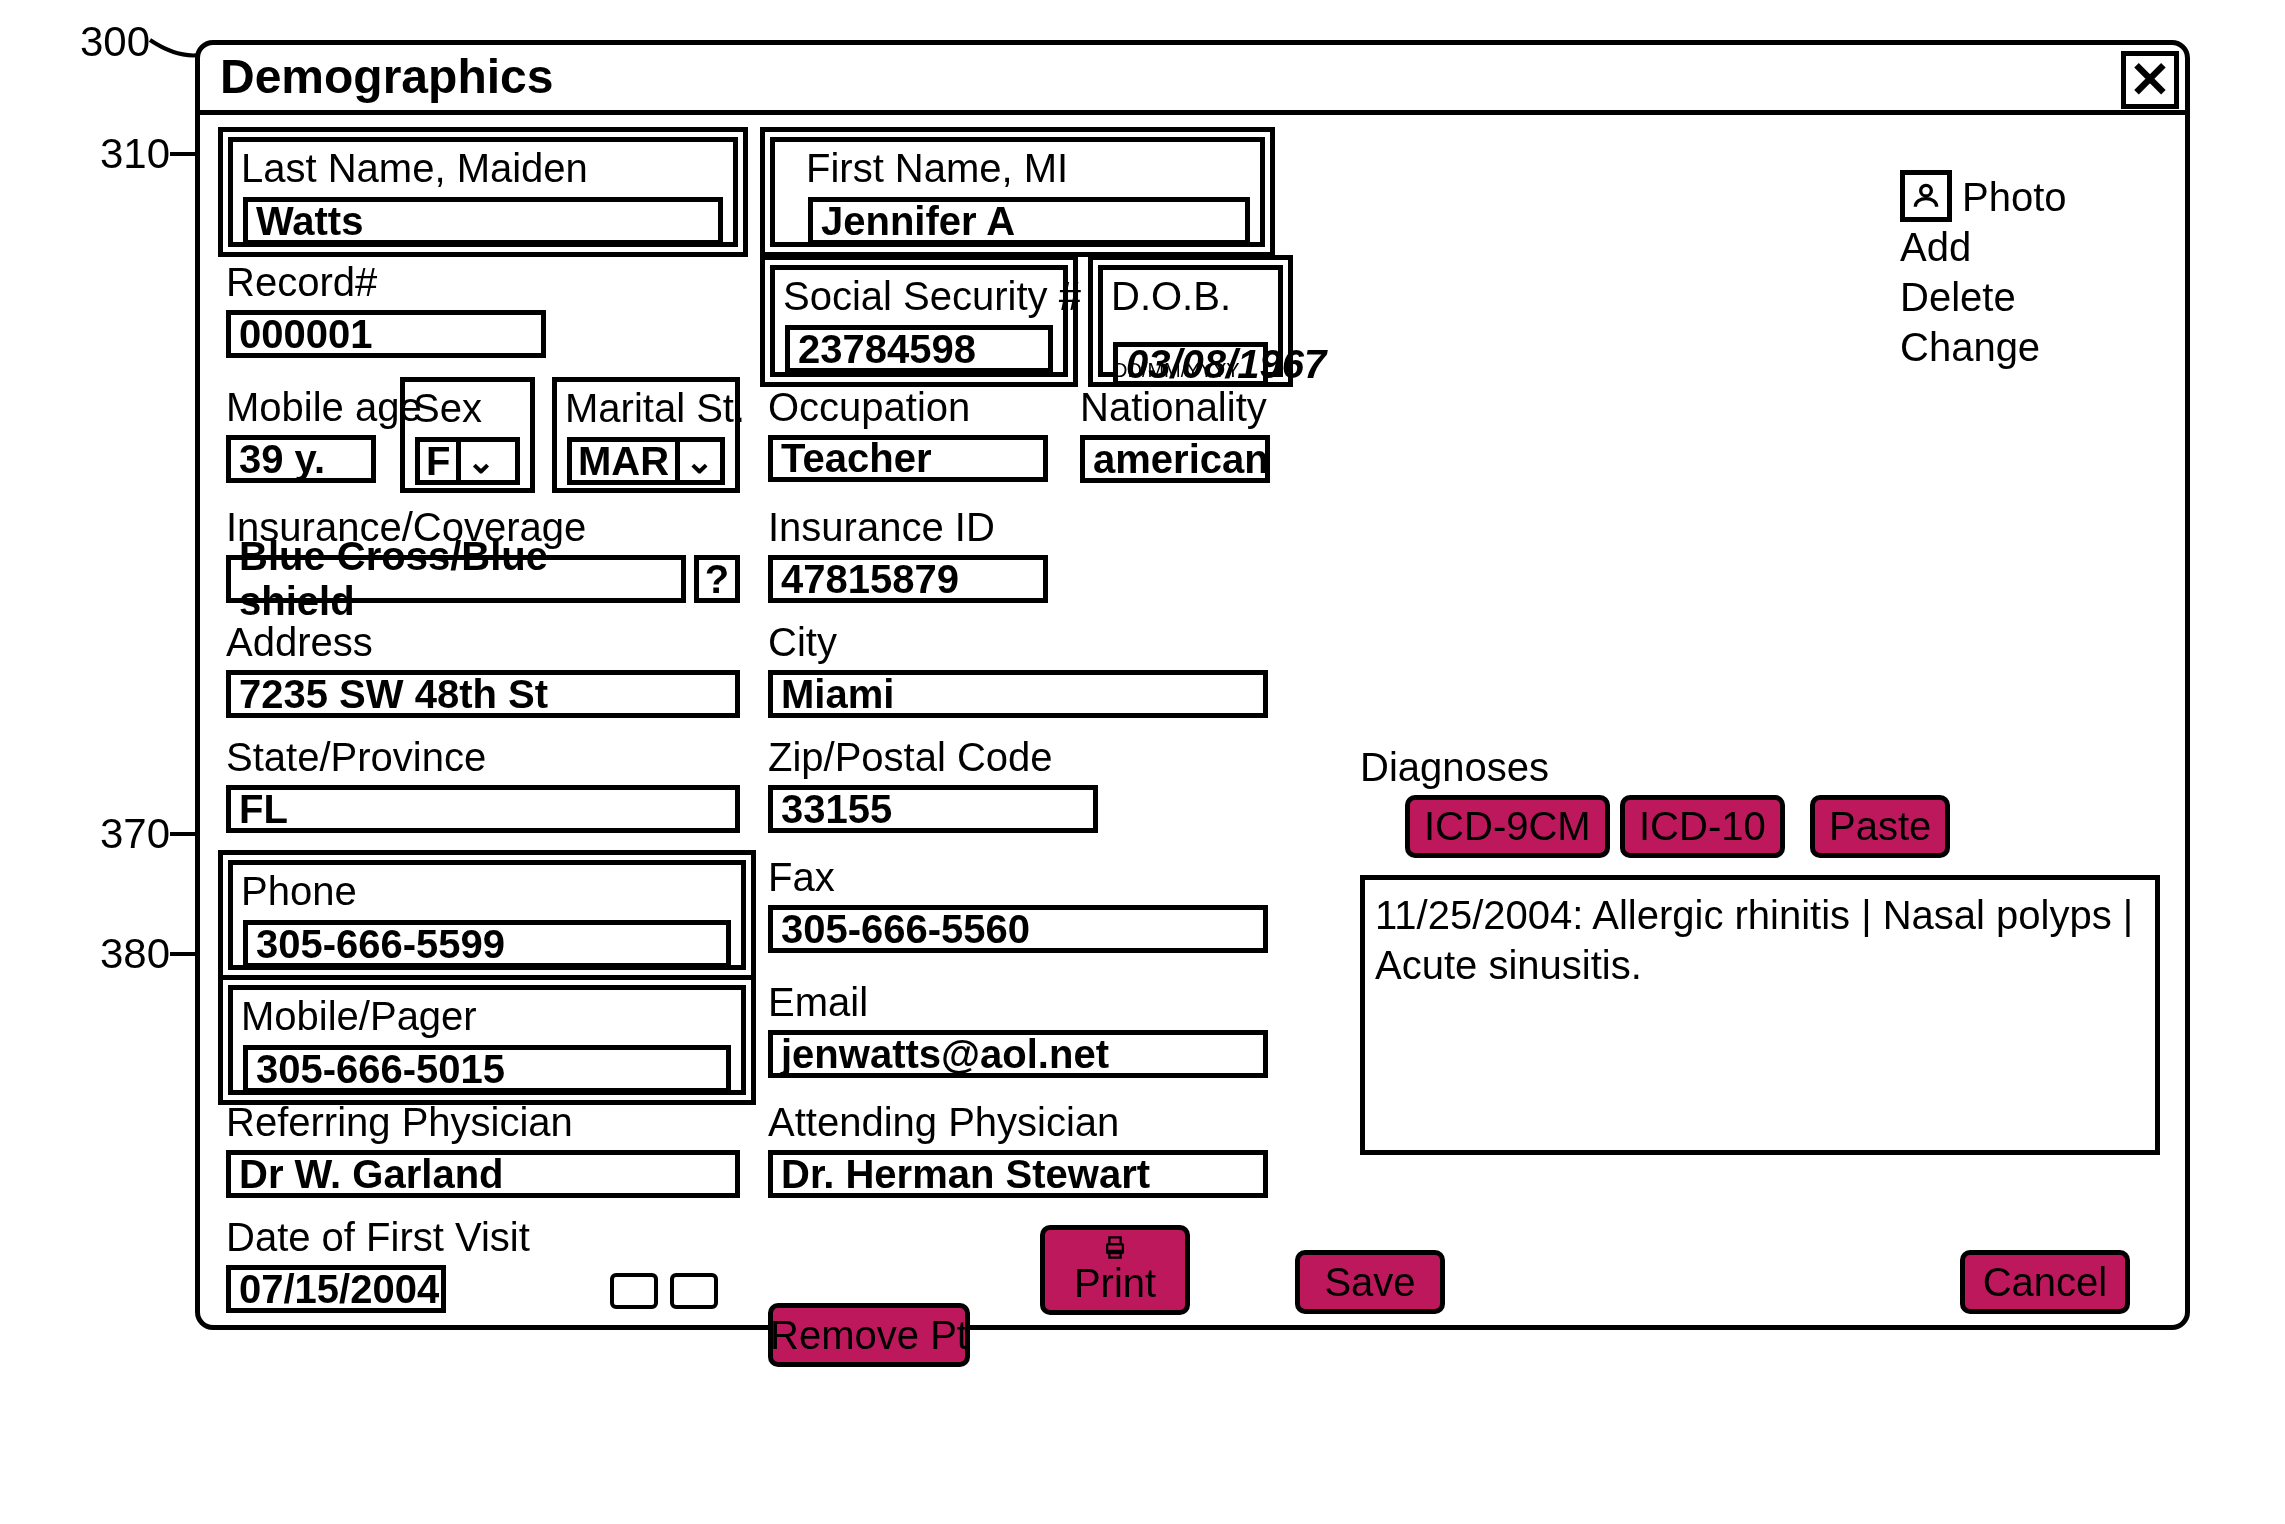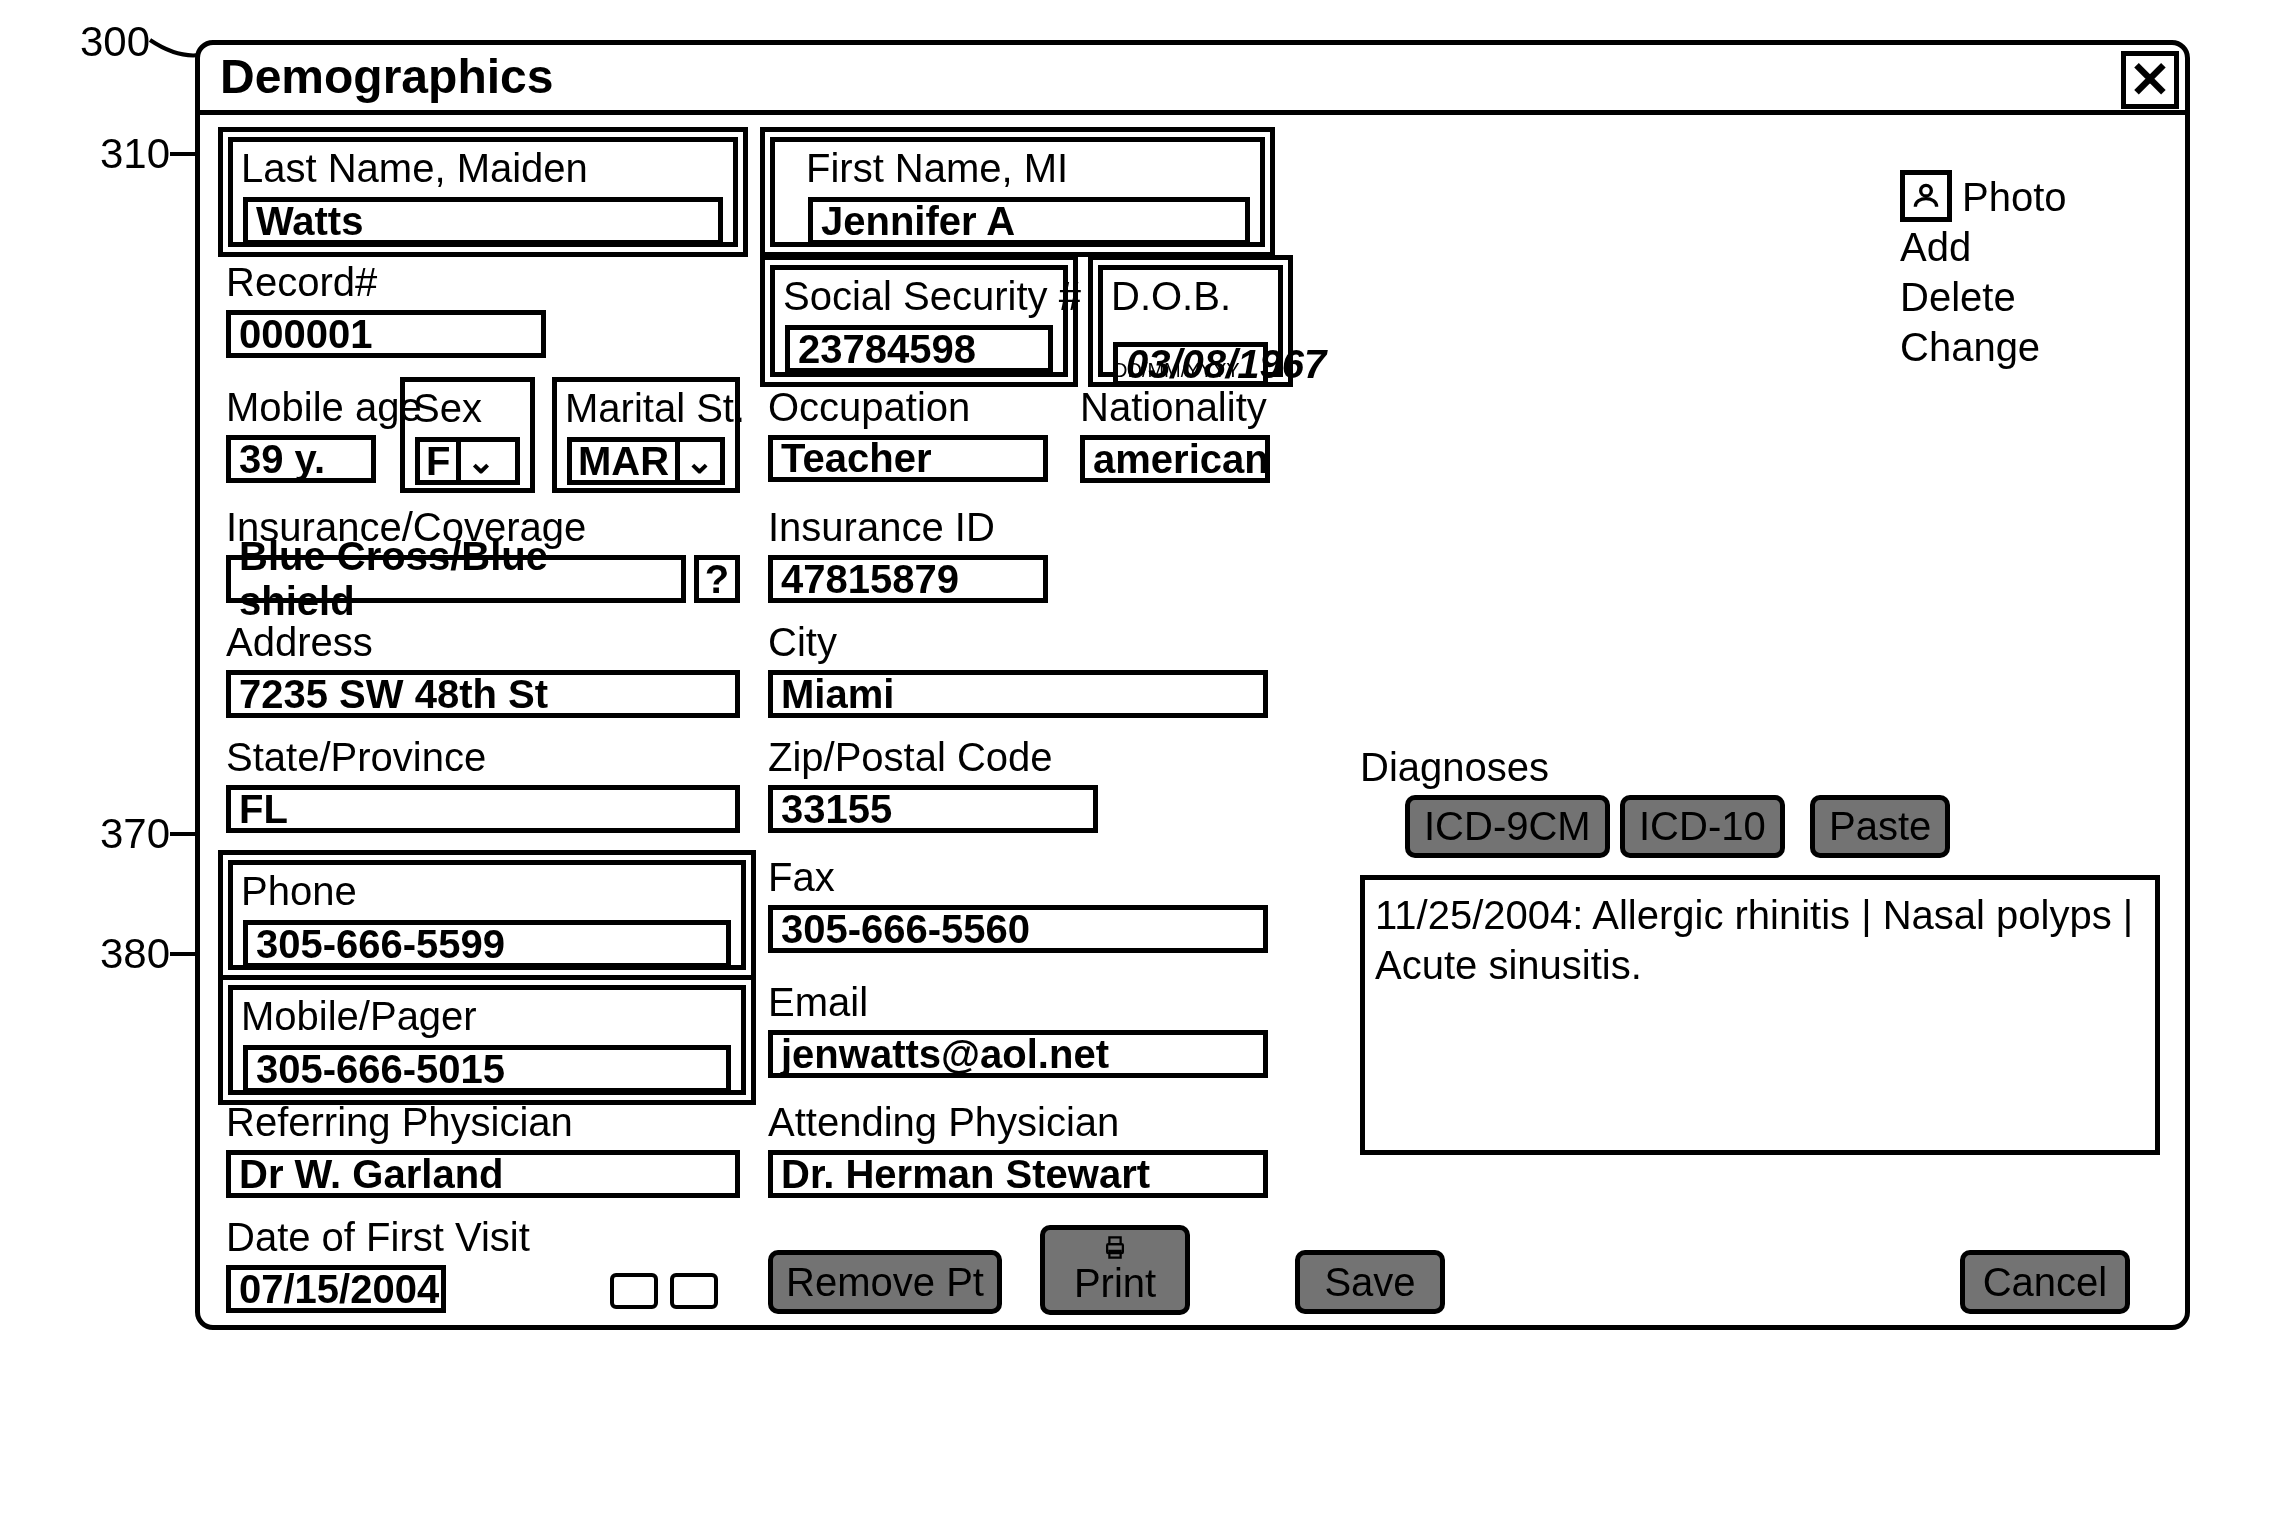--- a/index.html
+++ b/index.html
@@ -29,21 +29,21 @@
   .grp {
     position:absolute; border:5px solid #000;
   }
   .grp .lbl { position:static; font-size:40px; font-weight:normal; display:block; padding:4px 8px 0 8px;}
   .grp .inp { position:static; margin:6px 10px 10px 10px; width:auto; }
   .sel { display:flex; align-items:center; border:5px solid #000; font-size:40px; font-weight:bold; background:#fff;}
   .sel .txt { padding:0 6px; }
   .sel .ar { border-left:5px solid #000; width:44px; text-align:center; font-size:34px; }
   .btn {
     position:absolute; border:5px solid #000; border-radius:10px; font-size:40px;
-    display:flex; align-items:center; justify-content:center; padding:4px 14px; background:#737373; white-space:nowrap;
+    display:flex; align-items:center; justify-content:center; padding:4px 14px; background:#be185d; white-space:nowrap;
   }
   .txtarea {
     position:absolute; border:5px solid #000; font-size:40px; padding:10px; line-height:1.25;
   }
   .icon { position:absolute; border:4px solid #000; width:48px; height:36px; border-radius:6px; }
   .leadline { position:absolute; background:#000; height:4px; }
   .photoicon {
     position:absolute; width:52px; height:52px; border:5px solid #000; display:flex;
     align-items:center; justify-content:center; font-size:38px; font-weight:bold;
   }
@@ -204,21 +204,21 @@
       <span class="lbl" style="left:1700px; top:110px;">Add</span>
       <span class="lbl" style="left:1700px; top:160px;">Delete</span>
       <span class="lbl" style="left:1700px; top:210px;">Change</span>
 
       <span class="lbl" style="left:1160px; top:630px;">Diagnoses</span>
       <div class="btn" style="left:1205px; top:680px;">ICD-9CM</div>
       <div class="btn" style="left:1420px; top:680px;">ICD-10</div>
       <div class="btn" style="left:1610px; top:680px;">Paste</div>
       <div class="txtarea" style="left:1160px; top:760px; width:800px; height:280px;">11/25/2004: Allergic rhinitis | Nasal polyps | Acute sinusitis.</div>
 
-      <div class="btn" style="left:568px; top:1135px; width:234px; height:64px;">Remove Pt</div>
+      <div class="btn" style="left:568px; top:1188px; width:202px; height:64px;">Remove Pt</div>
       <div class="btn" style="left:840px; top:1110px; width:150px; height:90px; flex-direction:column;">
         <svg width="40" height="32" viewBox="0 0 24 24" fill="none" stroke="#000" stroke-width="2">
             <rect x="5" y="9" width="14" height="8" rx="1"></rect>
             <rect x="7" y="3" width="10" height="6"></rect>
             <rect x="7" y="15" width="10" height="6"></rect>
           </svg>
         <span>Print</span>
       </div>
       <div class="btn" style="left:1095px; top:1135px; width:150px; height:64px;">Save</div>
       <div class="btn" style="left:1760px; top:1135px; width:170px; height:64px;">Cancel</div>

